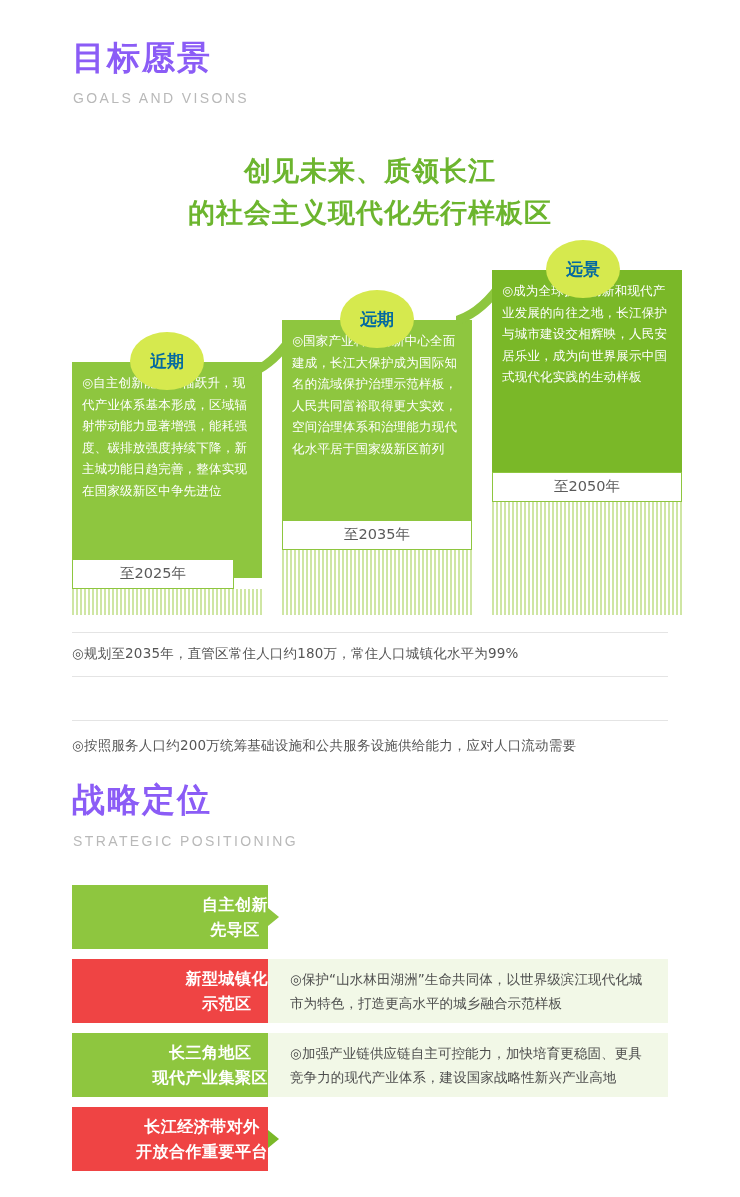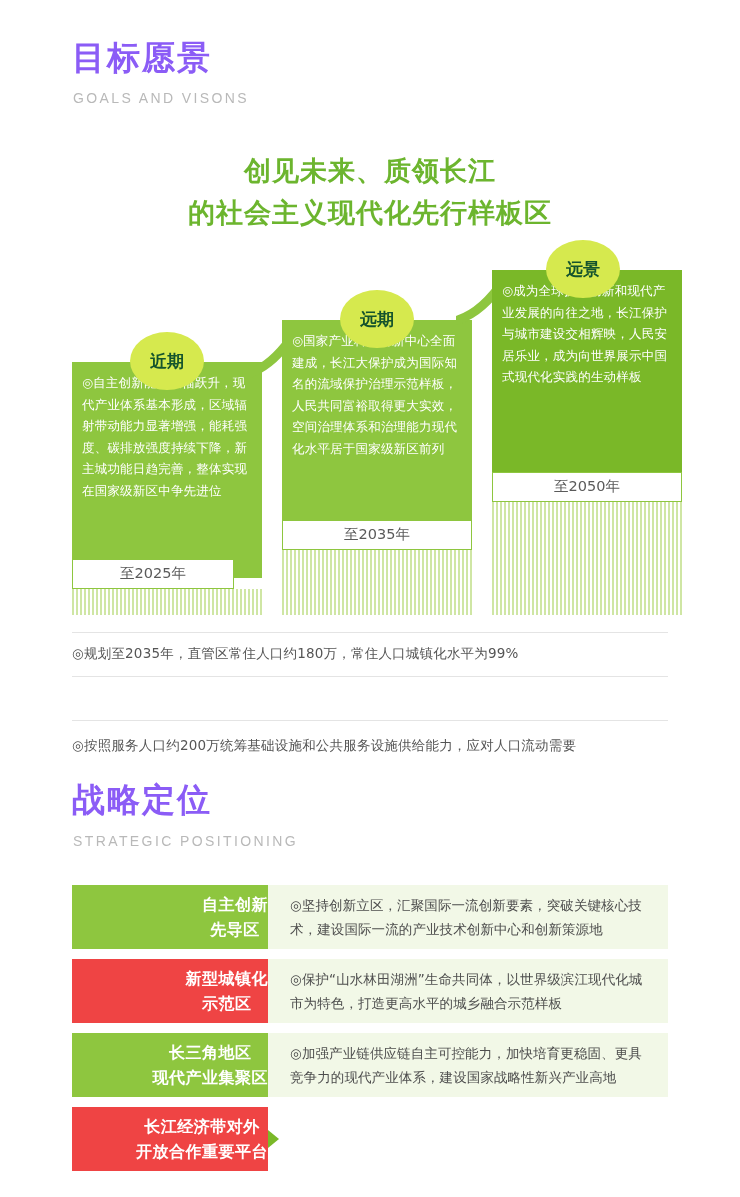--- a/index.html
+++ b/index.html
@@ -74,21 +74,21 @@
   .hatch {
     position: absolute;
     background-image: repeating-linear-gradient(to right,
         #cfe6a4 0px, #cfe6a4 2px, #ffffff 2px, #ffffff 4px);
   }
   .bubble {
     position: absolute;
     background: #d6e94e;
     border-radius: 50%;
     text-align: center;
-    color: #14532d;
+    color: #0369a1;
     font-weight: bold;
     font-family: "DejaVu Sans", "Liberation Sans", sans-serif;
   }
   .arrow { position: absolute; }
 
   
   .note {
     position: absolute;
     font-size: 13.5px;
     color: #555;
@@ -194,21 +194,20 @@
   <div class="sec-sub" style="left:73px; top:833px;">STRATEGIC POSITIONING</div>
 
   <div class="srow" style="top:885px; height:64px;">
     <div class="tag">
       <div>
         <div>自主创新</div>
         <div>先导区</div>
       </div>
     </div>
     <div class="nib"></div>
-    <div class="desc">◎坚持创新立区，汇聚国际一流创新要素，突破关键核心技术，建设国际一流的产业技术创新中心和创新策源地</div>
   </div>
 
   <div class="srow" style="top:959px; height:64px;">
     <div class="tag dark">
       <div>
         <div>新型城镇化</div>
         <div>示范区</div>
       </div>
     </div>
     <div class="nib dark"></div>

